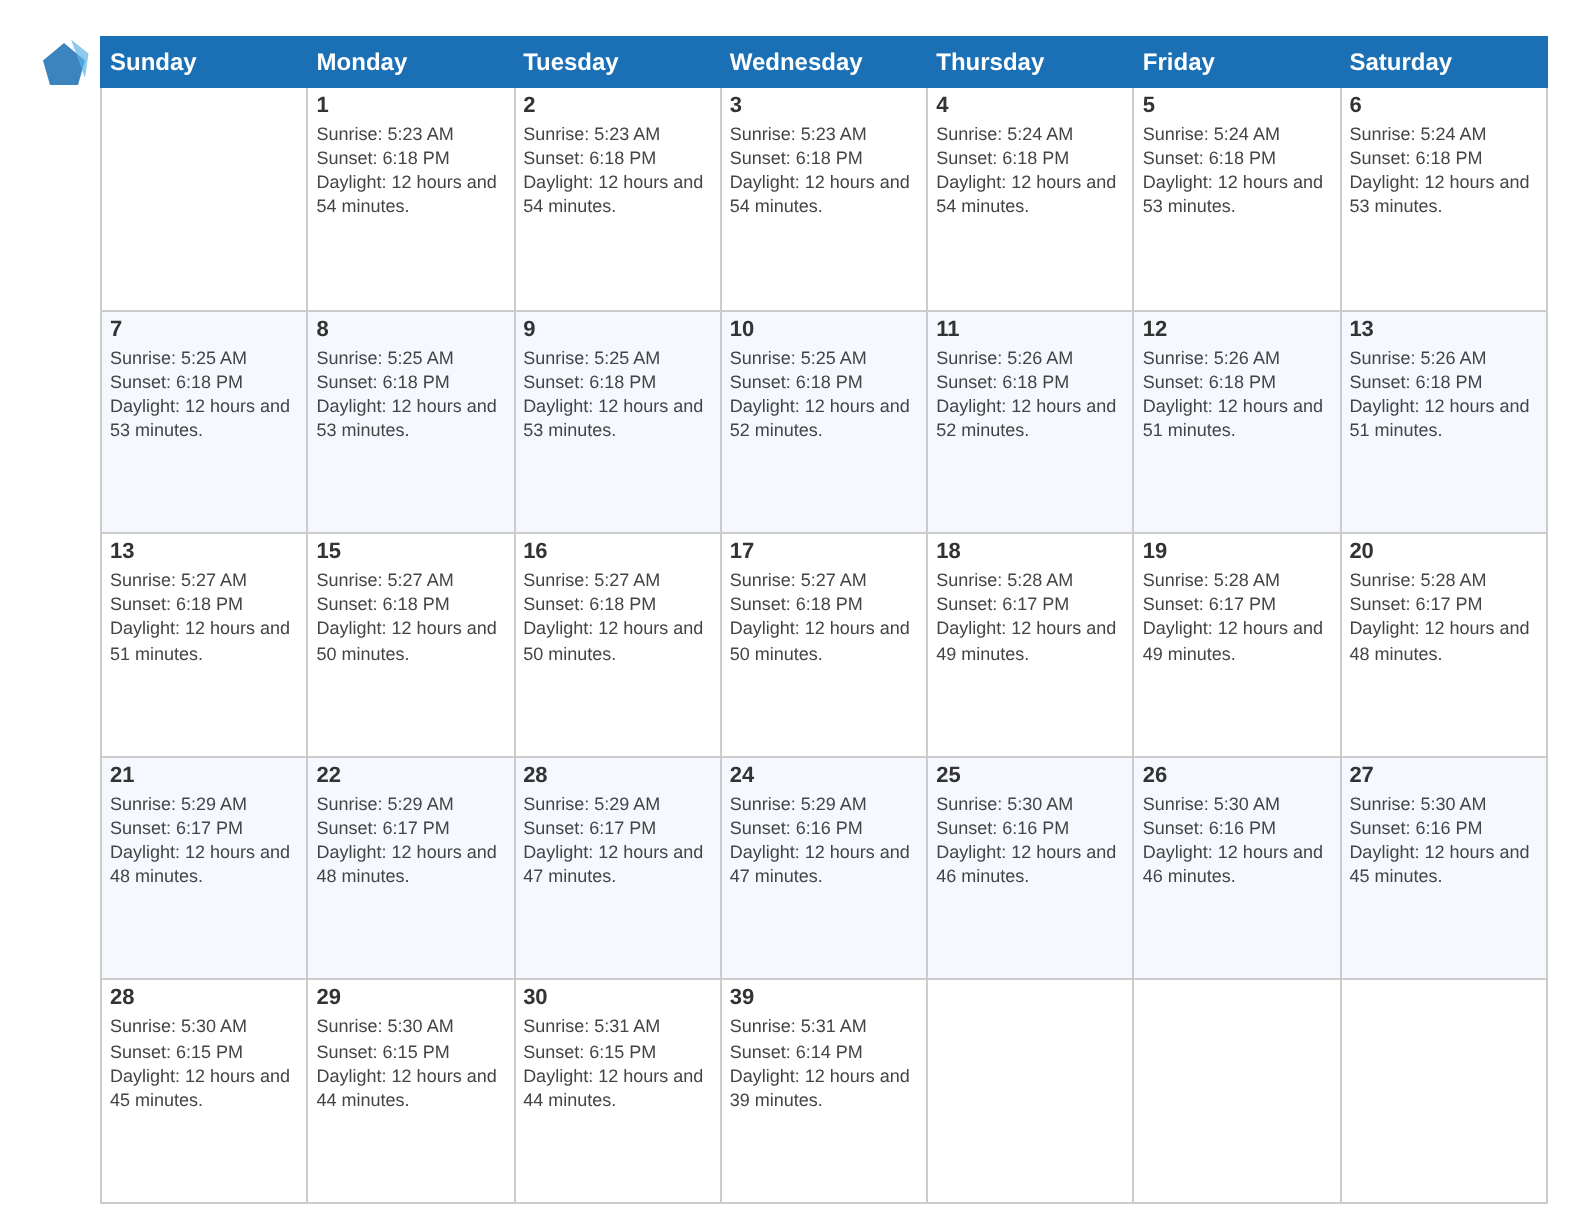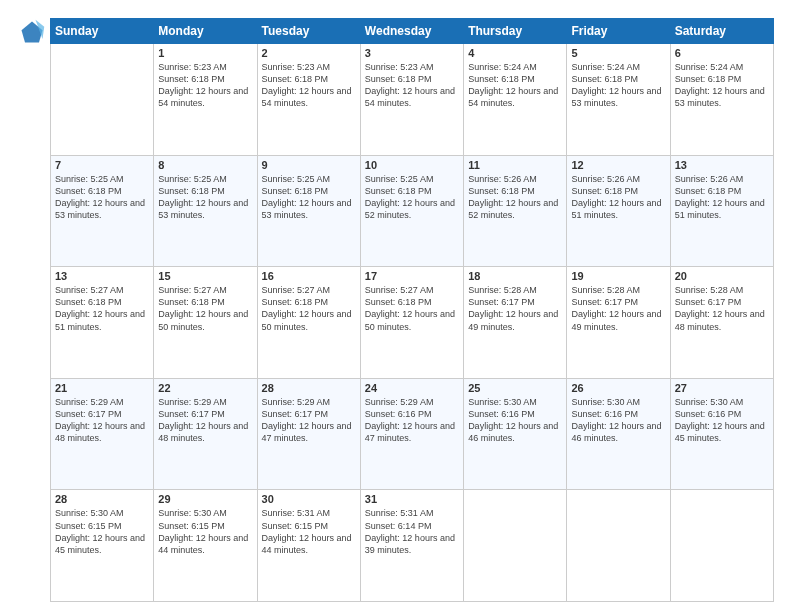--- a/index.html
+++ b/index.html
@@ -381,21 +381,21 @@
         </td>
           <td>
           <span class="day-number">30</span>
           <div class="day-info">
             <div>Sunrise: 5:31 AM</div>
             <div>Sunset: 6:15 PM</div>
             <div>Daylight: 12 hours and 44 minutes.</div>
           </div>
         </td>
           <td>
-          <span class="day-number">31</span>
+          <span class="day-number">39</span>
           <div class="day-info">
             <div>Sunrise: 5:31 AM</div>
             <div>Sunset: 6:14 PM</div>
             <div>Daylight: 12 hours and 39 minutes.</div>
           </div>
         </td>
           <td class="empty-cell"></td>
           <td class="empty-cell"></td>
           <td class="empty-cell"></td>
         </tr>

